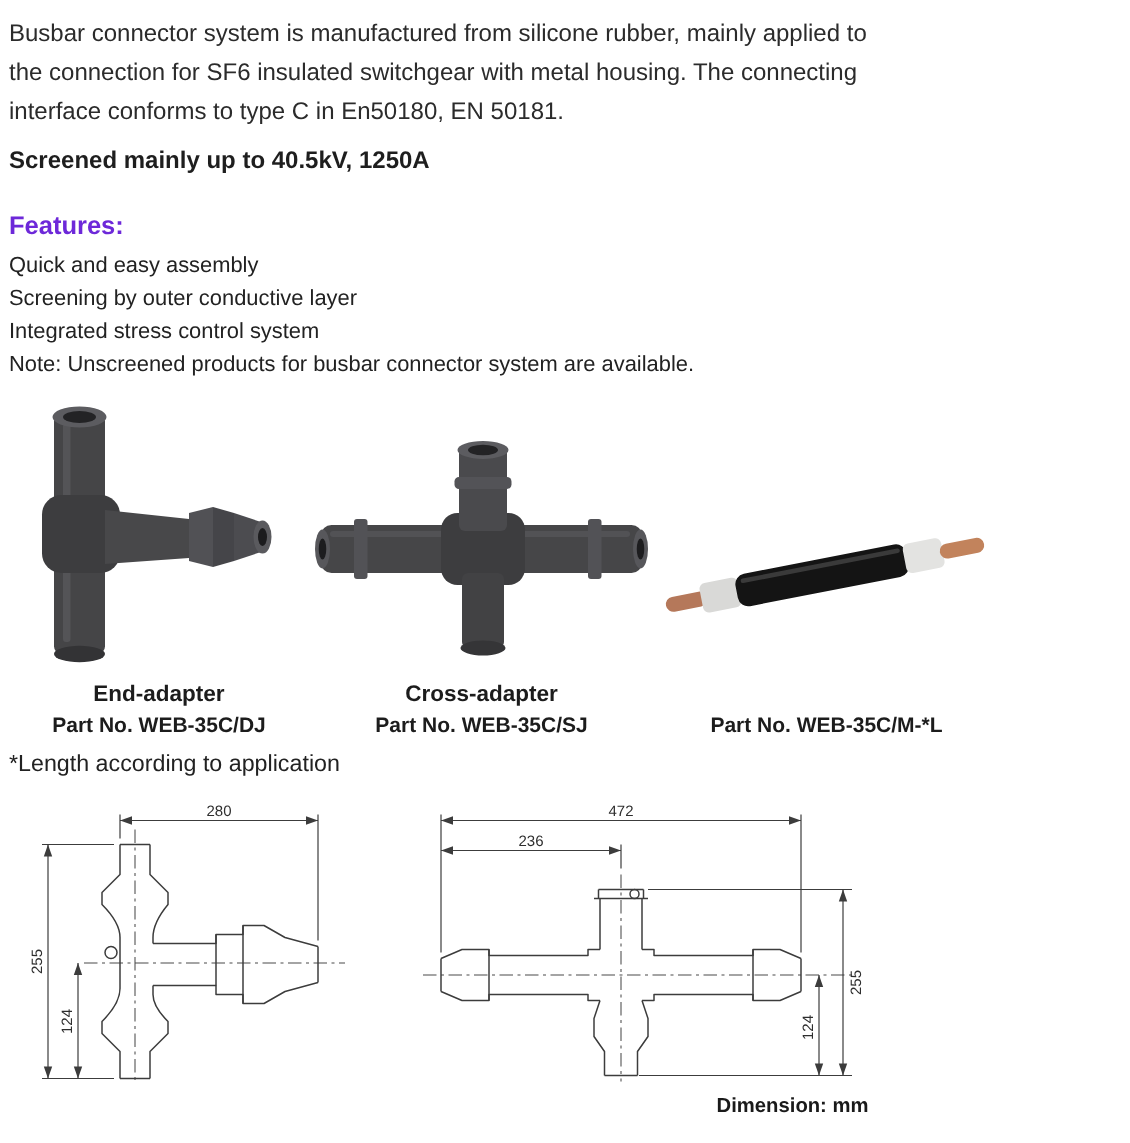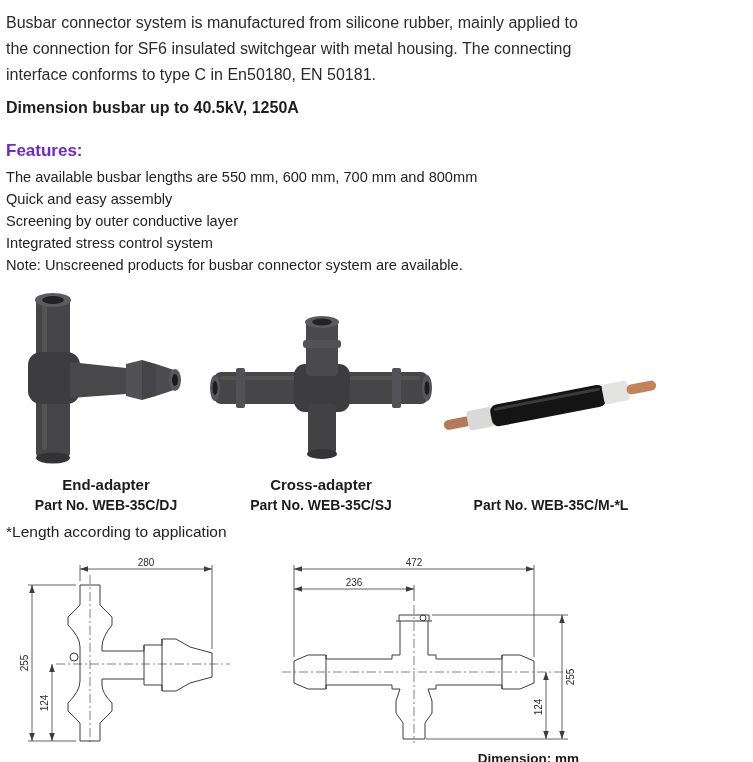--- a/index.html
+++ b/index.html
@@ -39,26 +39,25 @@
   .dim { stroke: #3c3c3c; fill: none; stroke-width: 0.8; }
   .ah { fill: #3c3c3c; stroke: none; }
 </style>
 </head>
 <body>
 
 <div class="page">
 
   <p class="intro">Busbar connector system is manufactured from silicone rubber, mainly applied to the connection for SF6 insulated switchgear with metal housing. The connecting interface conforms to type C in En50180, EN 50181.</p>
 
-  <p class="subtitle">Dimension busbar up to 40.5kV, 1250A</p>
+  <p class="subtitle">Screened mainly up to 40.5kV, 1250A</p>
 
   <h3 class="features-heading">Features:</h3>
 
   <div class="features-list">
-    <div class="feature">The available busbar lengths are 550 mm, 600 mm, 700 mm and 800mm</div>
     <div class="feature">Quick and easy assembly</div>
     <div class="feature">Screening by outer conductive layer</div>
     <div class="feature">Integrated stress control system</div>
     <div class="feature">Note: Unscreened products for busbar connector system are available.</div>
   </div>
 
   <div class="products">
 
     <figure class="product p0">
       <svg class="photo" width="200" height="178" viewBox="0 0 200 178">

